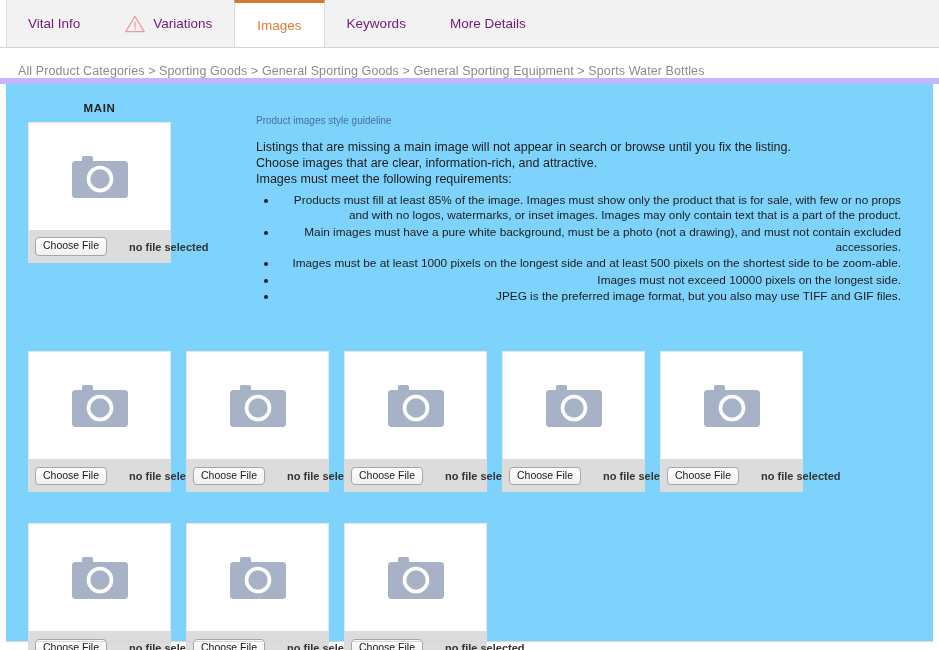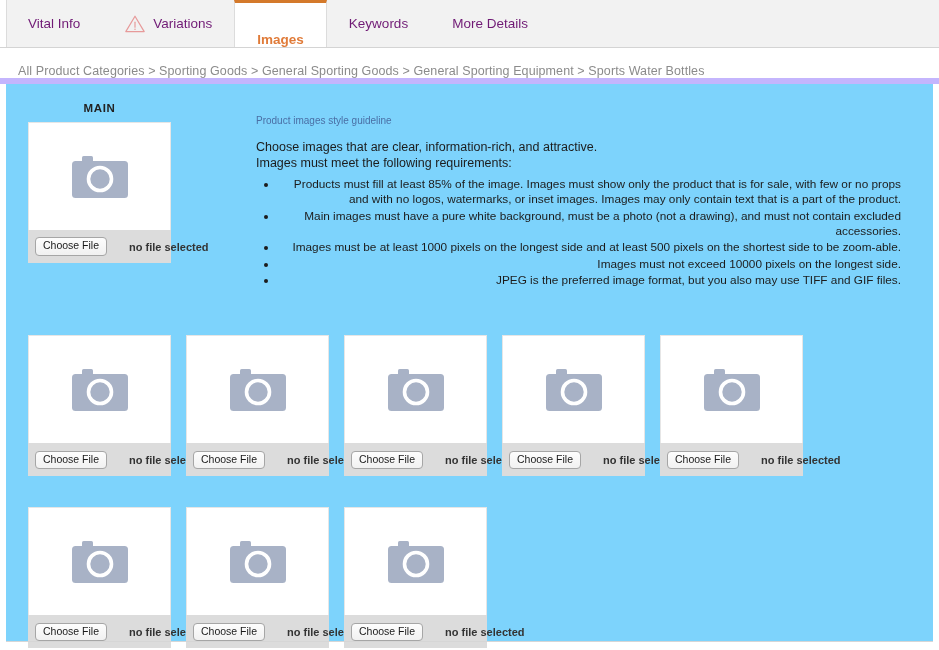--- a/index.html
+++ b/index.html
@@ -45,27 +45,26 @@
     background: transparent;
     border: none;
     height: 100%;
     position: relative;
     white-space: nowrap;
     font-family: "Liberation Sans", sans-serif;
   }
   .tab.active {
     background: #ffffff;
     color: #e07b39;
-    font-weight: bold;
+    font-weight: normal;
     border-left: 1px solid #dcdcdc;
     border-right: 1px solid #dcdcdc;
     border-top: 3px solid #d4792a;
     margin-bottom: -1px;
     padding-top: 0;
-    align-items: flex-end;
   }
   .warn-icon { display: block; width: 22px; height: 19px; flex: none; }
 
   
   .breadcrumb-row {
     height: 36px;
     background: #ffffff;
     display: flex;
     align-items: flex-end;
     padding-left: 18px;
@@ -242,20 +241,21 @@
           </div>
           <div class="slot-foot">
             <button class="choose-btn">Choose File</button>
             <span class="file-status">no file selected</span>
           </div>
         </div>
       </div>
 
       <div class="guide">
         <div class="guide-link">Product images style guideline</div>
+        <div class="guide-p">Listings that are missing a main image will not appear in search or browse until you fix the listing.</div>
         <div class="guide-p">Choose images that are clear, information-rich, and attractive.</div>
         <div class="guide-p">Images must meet the following requirements:</div>
         <ul class="guide-list">
           <li>Products must fill at least 85% of the image. Images must show only the product that is for sale, with few or no props and with no logos, watermarks, or inset images. Images may only contain text that is a part of the product.</li>
           <li>Main images must have a pure white background, must be a photo (not a drawing), and must not contain excluded accessories.</li>
           <li>Images must be at least 1000 pixels on the longest side and at least 500 pixels on the shortest side to be zoom-able.</li>
           <li>Images must not exceed 10000 pixels on the longest side.</li>
           <li>JPEG is the preferred image format, but you also may use TIFF and GIF files.</li>
         </ul>
       </div>

